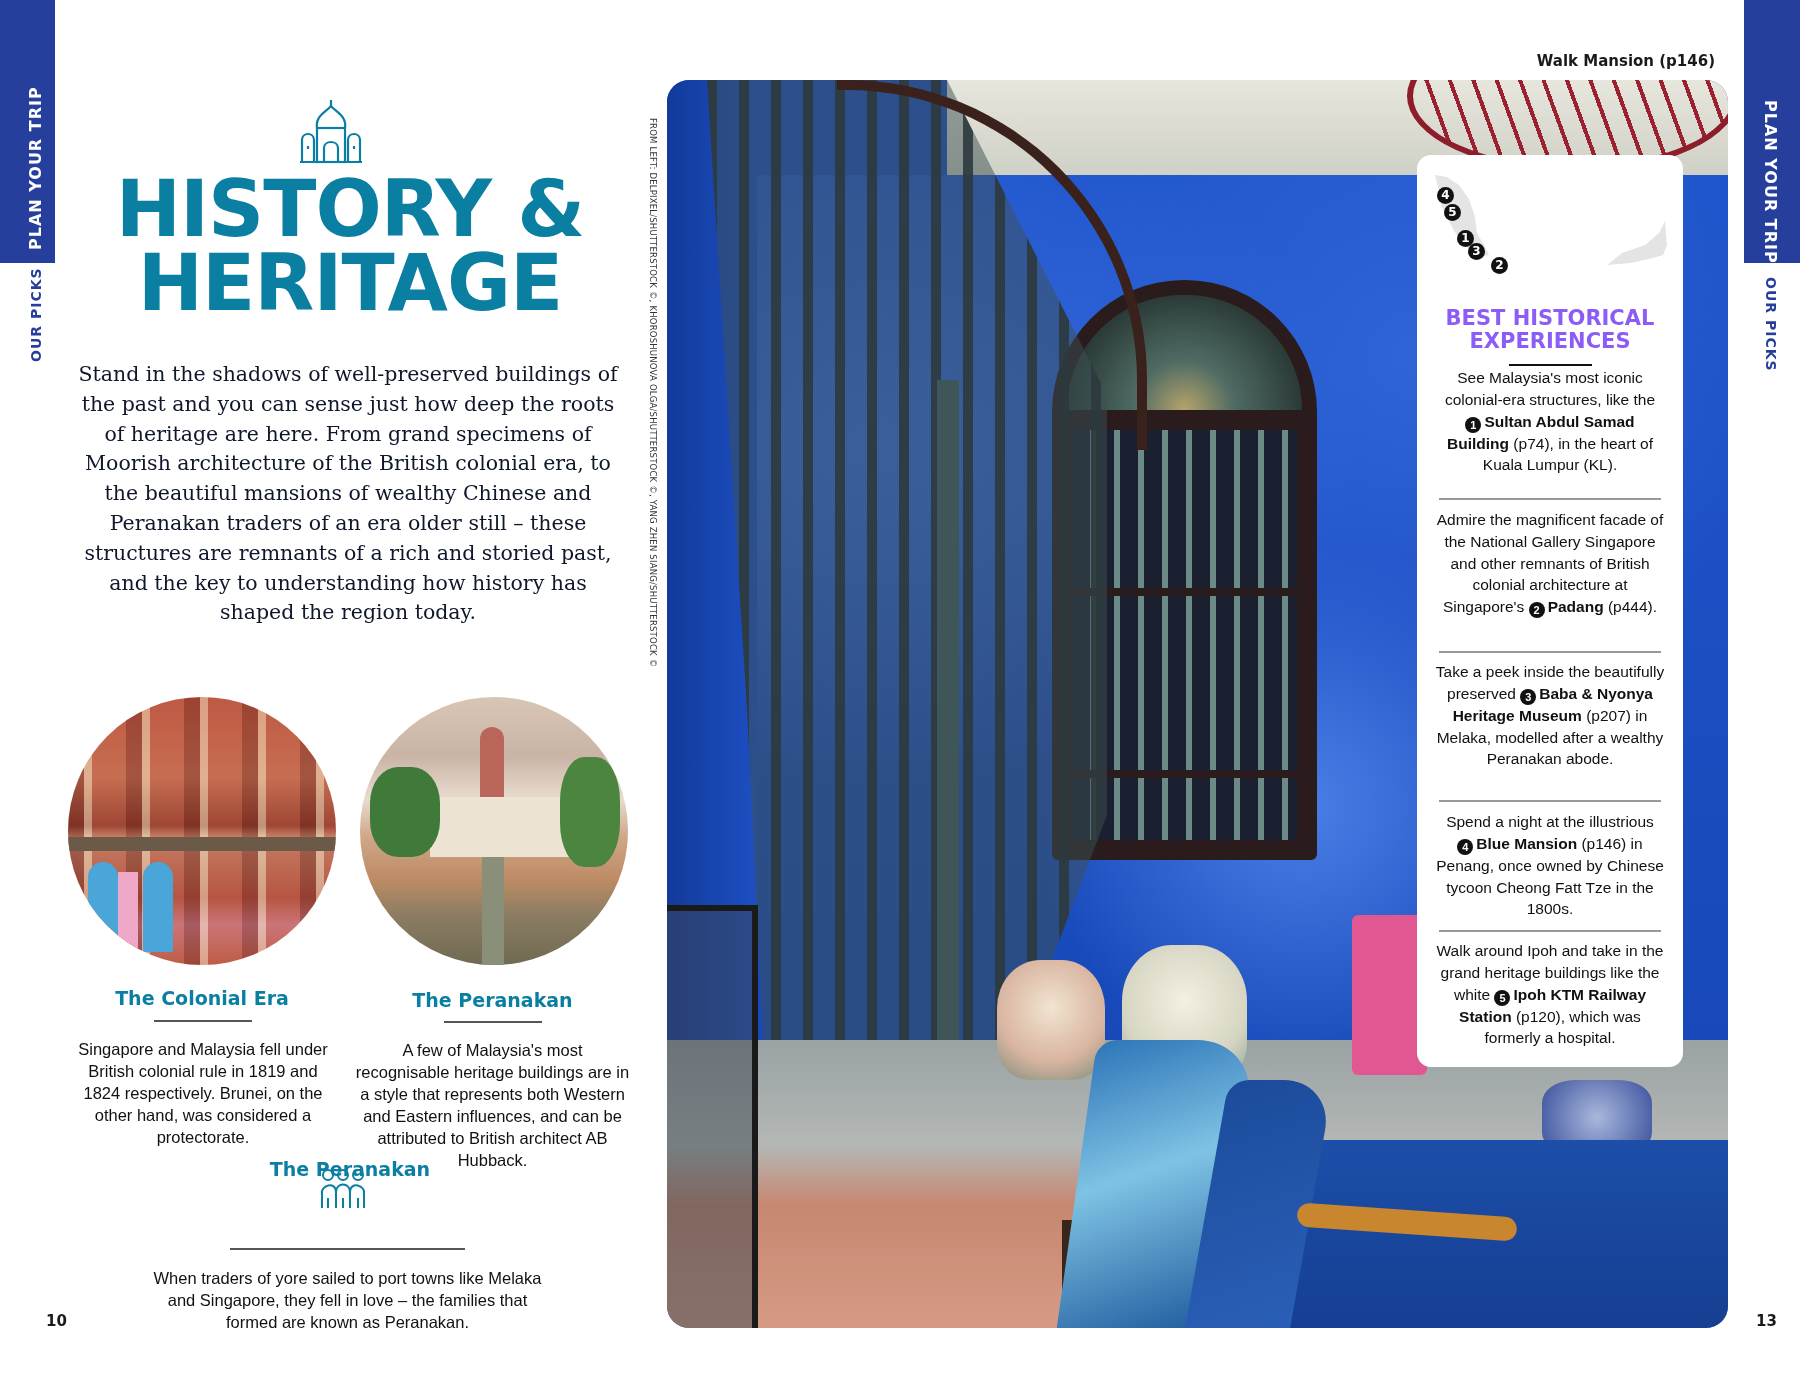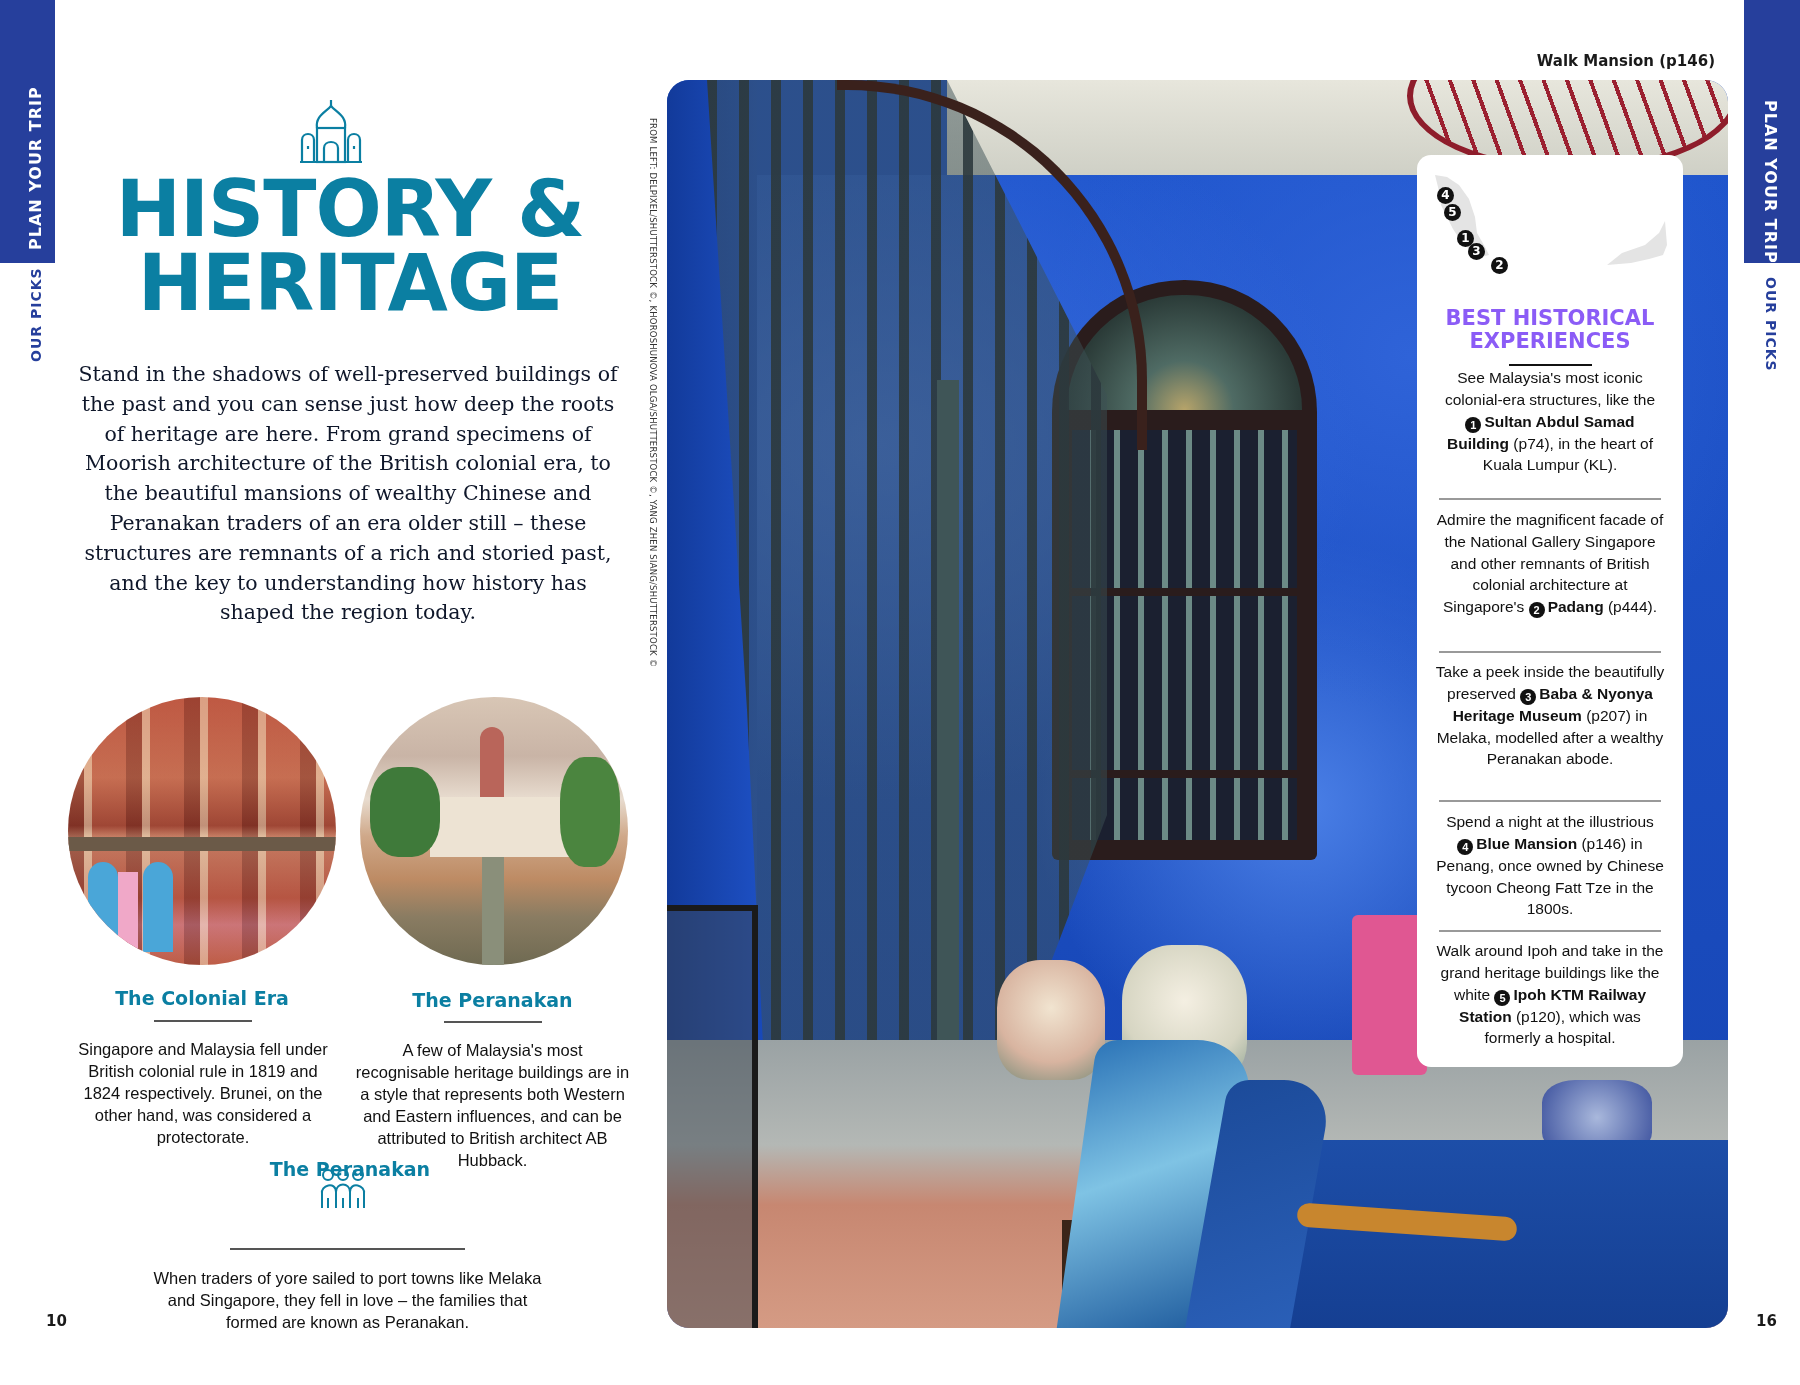--- a/index.html
+++ b/index.html
@@ -199,13 +199,13 @@
     <span>Walk around Ipoh and take in the grand heritage buildings like the white</span>
     <span class="num">5</span><b>Ipoh KTM Railway Station</b>
     <span>(p120), which was formerly a hospital.</span>
   </div>
 </div>
 
 <div class="tab-block" style="left:1744px;top:0;width:56px;height:263px;"></div>
 <div class="vtext rot-r" style="left:1780px;top:100px;">PLAN YOUR TRIP</div>
 <div class="vtext blue rot-r" style="left:1779px;top:277px;">OUR PICKS</div>
 
-<div class="pnum" style="left:1756px;top:1312px;">16</div>
+<div class="pnum" style="left:1756px;top:1312px;">13</div>
 
 </body></html>

